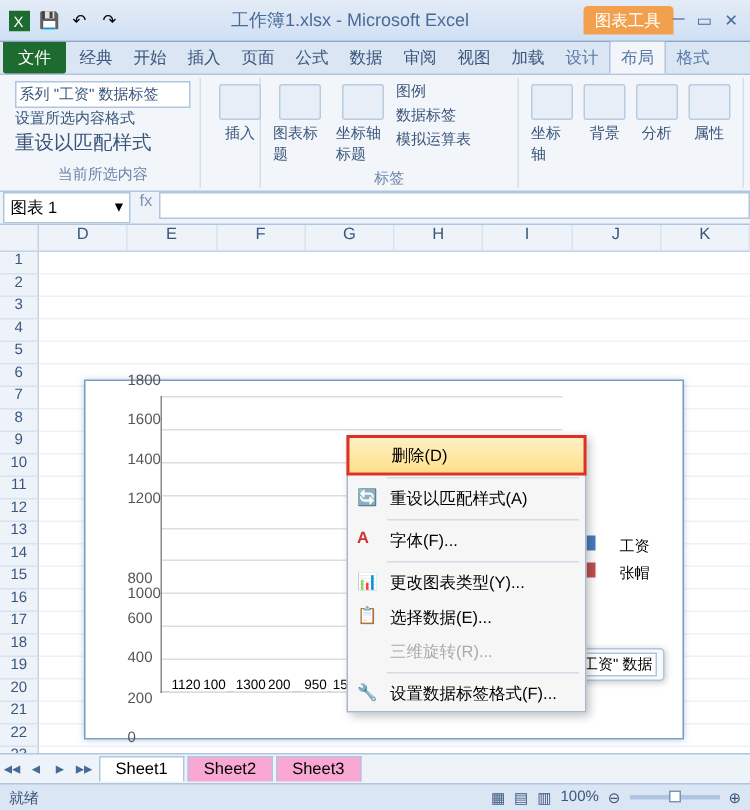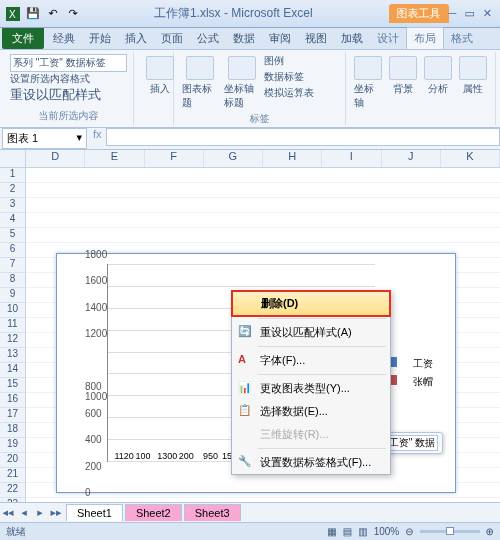--- a/index.html
+++ b/index.html
@@ -40,21 +40,21 @@
 .bars { position: absolute; inset: 0; display: flex; align-items: flex-end; justify-content: space-around; padding: 0 4px; }
 .bargroup { display: flex; gap: 1px; align-items: flex-end; }
 .bar1 { width: 18px; background: #4a7cbf; position: relative; }
 .bar2 { width: 18px; background: #c0504d; position: relative; }
 .bar-lbl { position: absolute; bottom: 0; left: 50%; transform: translateX(-50%); font-size: 9px; background: rgba(255,255,255,.85); padding: 0 1px; }
 .legend { position: absolute; right: 4px; top: 50%; transform: translateY(-50%); font-size: 10px; }
 .leg-item { display: flex; align-items: flex-start; gap: 16px; margin: 4px 18px; }
 .leg-sw { width: 10px; height: 10px; }
 .context-menu { position: absolute; left: 174px; top: 36px; width: 160px; background: #f6f6f6; border: 1px solid #a8b8cc; box-shadow: 2px 2px 6px rgba(0,0,0,.25); font-size: 11px; z-index: 10; }
 .cm-item { padding: 4px 6px 4px 28px; position: relative; }
-.cm-item.hl { background: linear-gradient(#fff0c4,#ffe08a); border: 2px solid #e03020; margin: -1px; font-weight: bold; }
+.cm-item.hl { background: linear-gradient(#fff0c4,#ffe08a); border: 2px solid #e03020; margin: -1px; }
 .cm-icon { position: absolute; left: 6px; top: 4px; width: 14px; height: 14px; }
 .cm-sep { border-top: 1px solid #d4dce8; margin: 2px 4px 2px 26px; }
 .mini-toolbar { position: absolute; right: 12px; bottom: 38px; background: #f7f9fc; border: 1px solid #b0c5e0; padding: 2px 4px; display: flex; gap: 4px; align-items: center; font-size: 10px; border-radius: 3px; box-shadow: 1px 1px 4px rgba(0,0,0,.2); z-index: 5; }
 .mt-sel { border: 1px solid #b0c5e0; padding: 0 2px; background: #fff; }
 .sheet-tabs { position: absolute; bottom: 18px; left: 0; right: 0; height: 20px; background: #eef3fa; display: flex; align-items: center; border-top: 1px solid #b0c5e0; font-size: 11px; }
 .nav-btn { width: 16px; text-align: center; color: #486a96; }
 .stab { padding: 2px 10px; background: #fff; border: 1px solid #b0c5e0; border-bottom: none; margin-left: 2px; font-size: 11px; }
 .stab.inactive { background: #f9a8d4; }
 .statusbar { position: absolute; bottom: 0; left: 0; right: 0; height: 18px; background: #dbe6f4; display: flex; align-items: center; font-size: 10px; color: #3b567a; padding: 0 6px; border-top: 1px solid #b0c5e0; text-align: center; }
 .zoom { margin-left: auto; display: flex; align-items: center; gap: 6px; }

